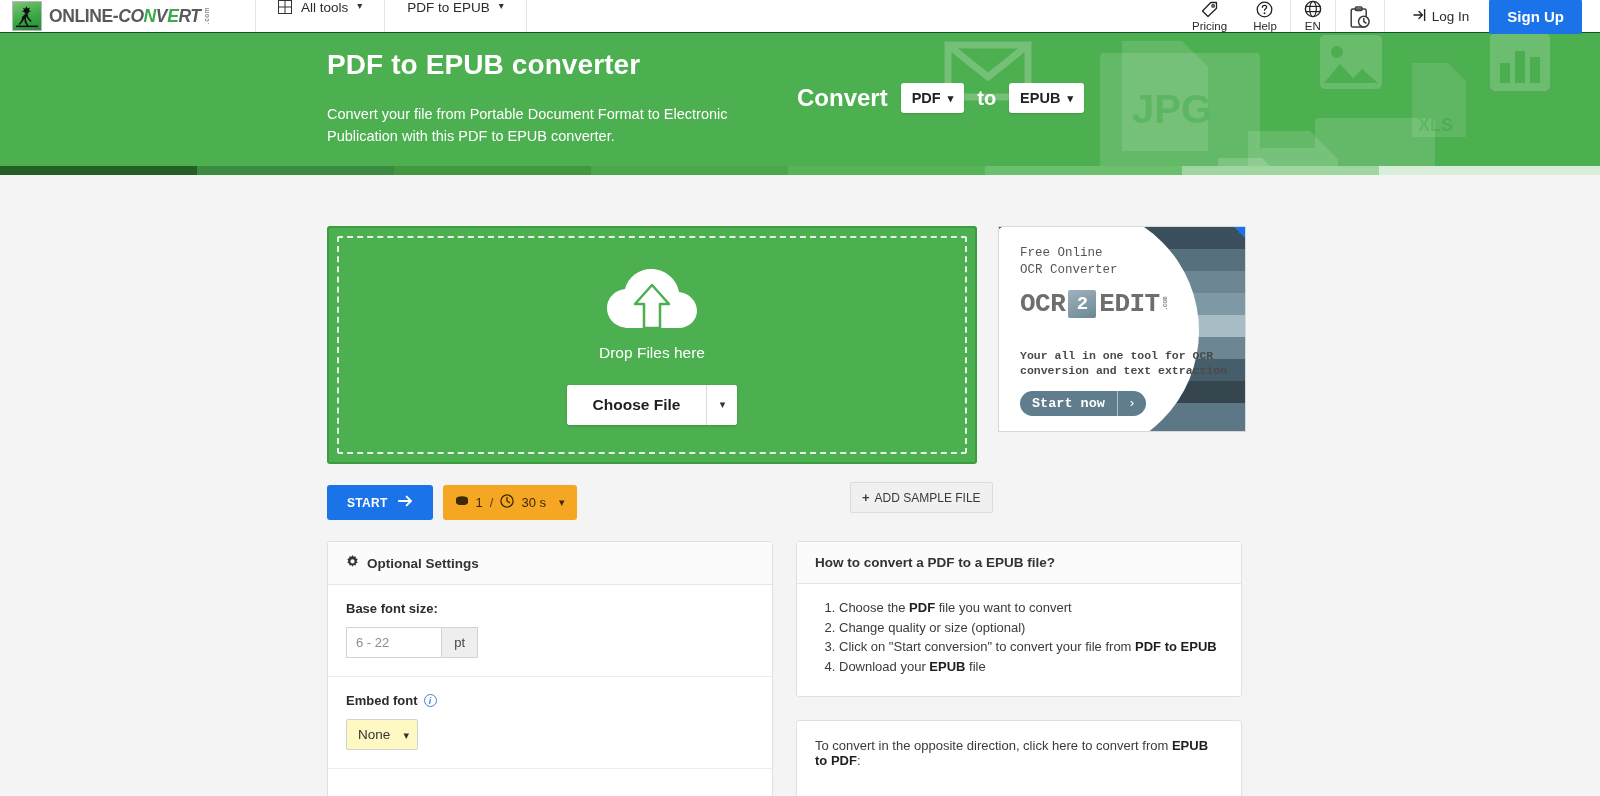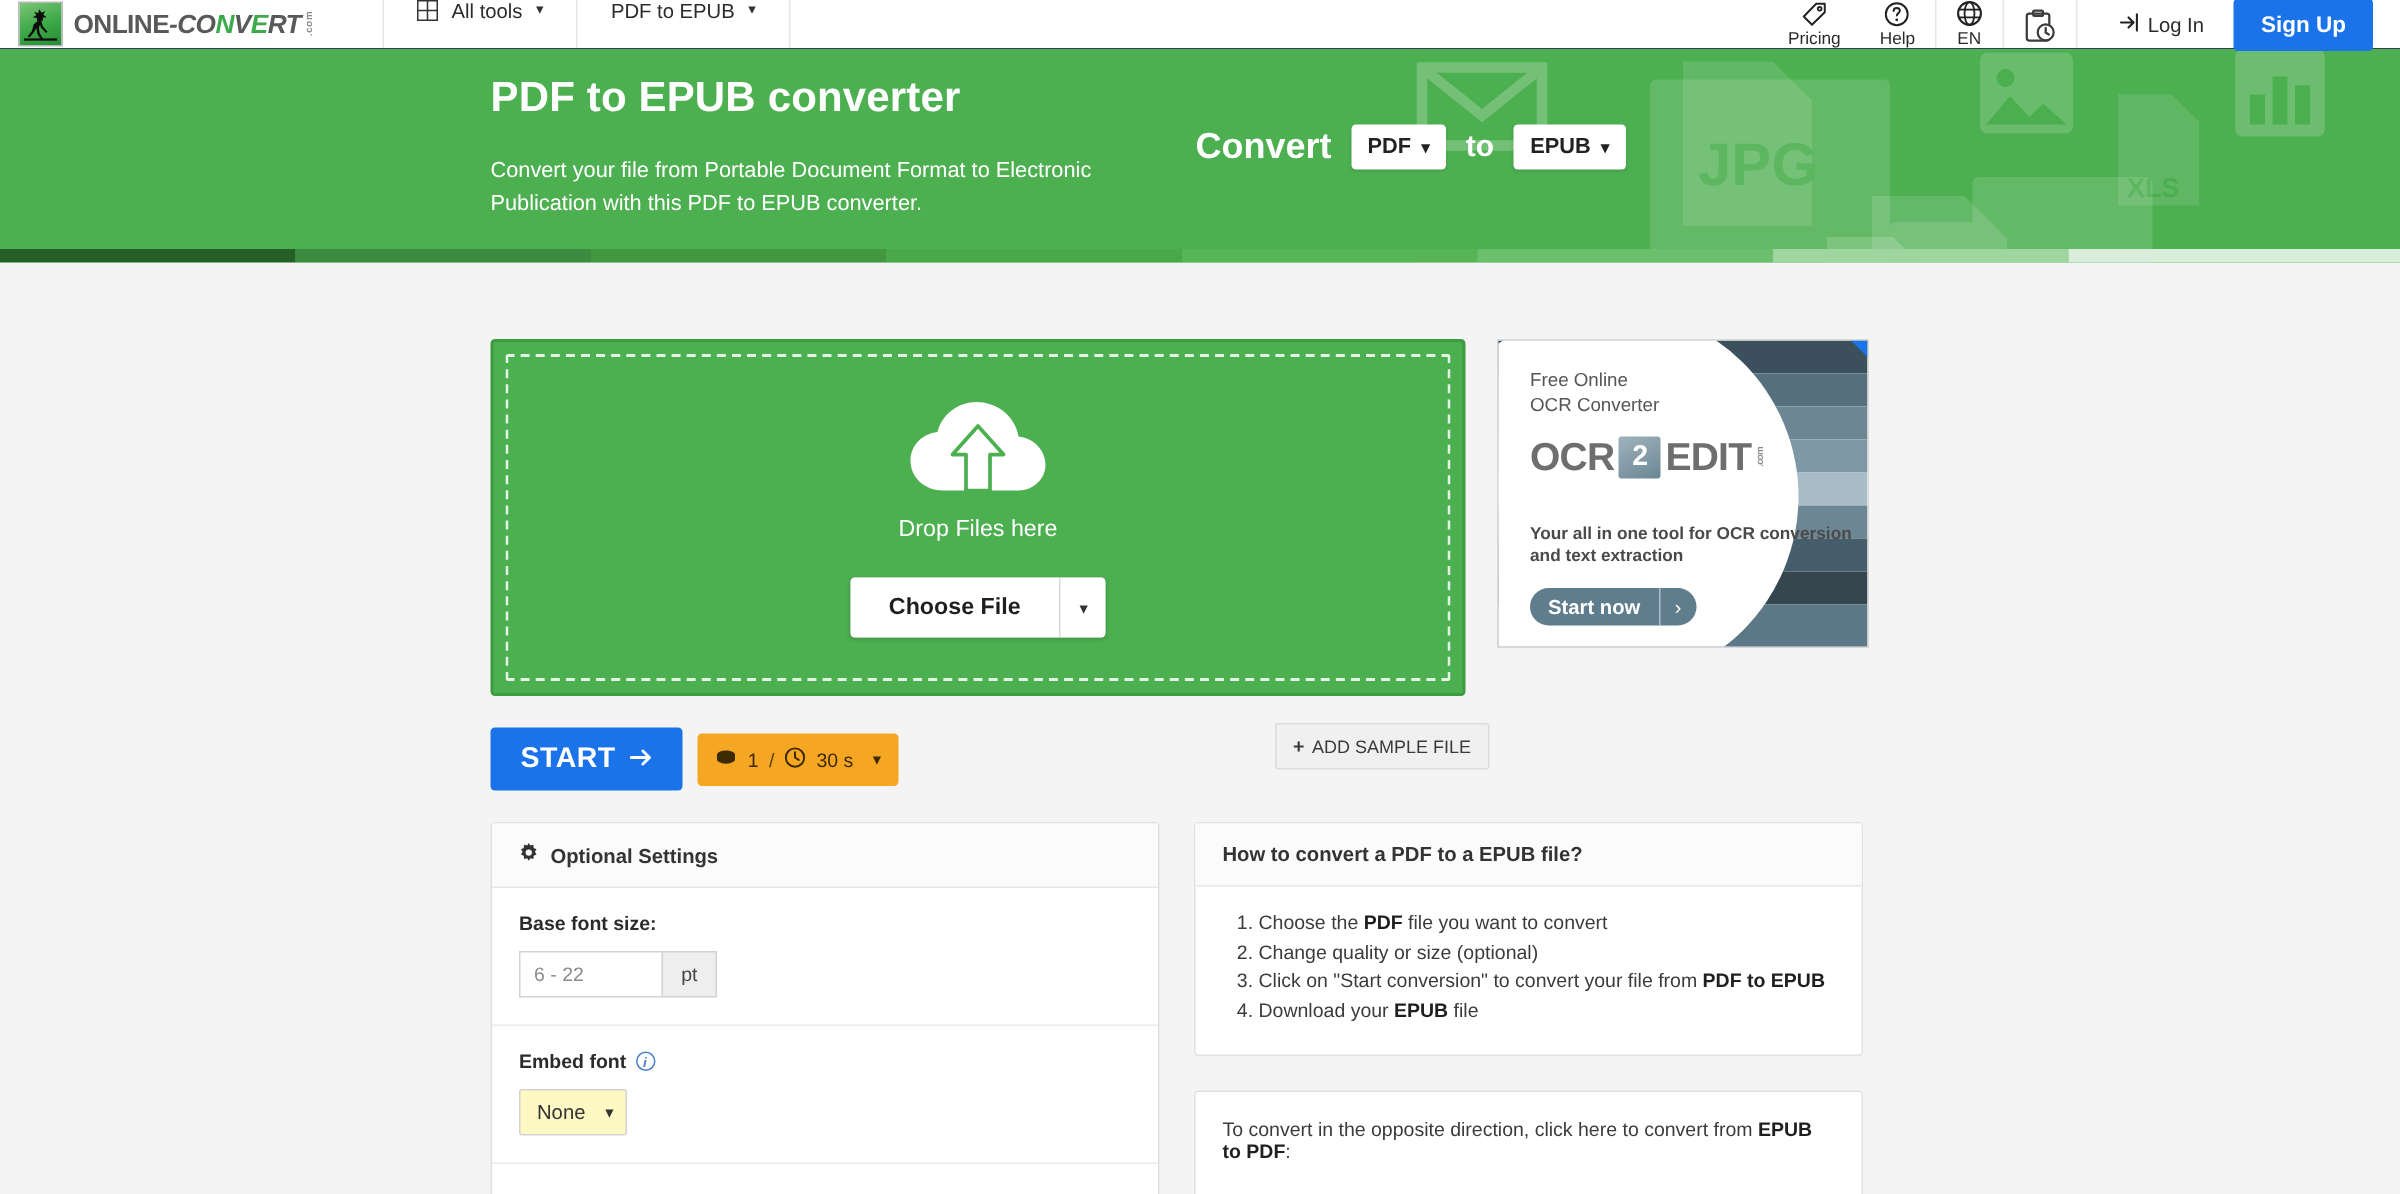--- a/index.html
+++ b/index.html
@@ -229,21 +229,21 @@
     z-index: 6;
   }
   .ad-bands { position:absolute; right:0; top:0; bottom:0; width:248px; }
   .ad-bands i { display:block; width:100%; }
   .ad-ellipse {
     position:absolute; left:-52px; top:-22px;
     width: 252px; height: 252px;
     background: #fff; border-radius: 50%;
     z-index: 2;
   }
-  .ad-content { position:absolute; inset:0; z-index:4; padding: 18px 0 0 21px; }
+  .ad-content { position:absolute; inset:0; z-index:4; padding: 18px 0 0 21px; font-family: Liberation Mono, monospace; }
   .ad-line { font-size: 12.5px; color:#555; line-height:17px; }
   .ad-logo {
     display:flex; align-items:center; gap:0;
     margin: 10px 0 12px 0;
     font-size: 26px; font-weight: 800; color:#6e6e6e;
     letter-spacing: -0.5px;
   }
   .ad-logo .two {
     width:28px; height:28px; margin:0 3px;
     background: linear-gradient(155deg,#9fb3bd 0%, #6b8794 100%);
@@ -269,21 +269,21 @@
   
   .row-actions {
     display:flex; align-items:center;
     margin-top: 21px;
     width: 650px;
     position: relative;
   }
   .start-btn {
     background:#1a73e8; color:#fff;
     border:none; border-radius:3px;
-    font-size: 19px; font-weight:700;
+    font-size: 12px; font-weight:700;
     letter-spacing: .3px;
     padding: 10px 20px;
     display:flex; align-items:center; gap:10px;
     cursor:pointer;
     font-family:"Liberation Sans", sans-serif;
   }
   .credit-badge {
     background:#f5a623; border:none; border-radius:3px;
     margin-left: 10px;
     padding: 9px 12px;

